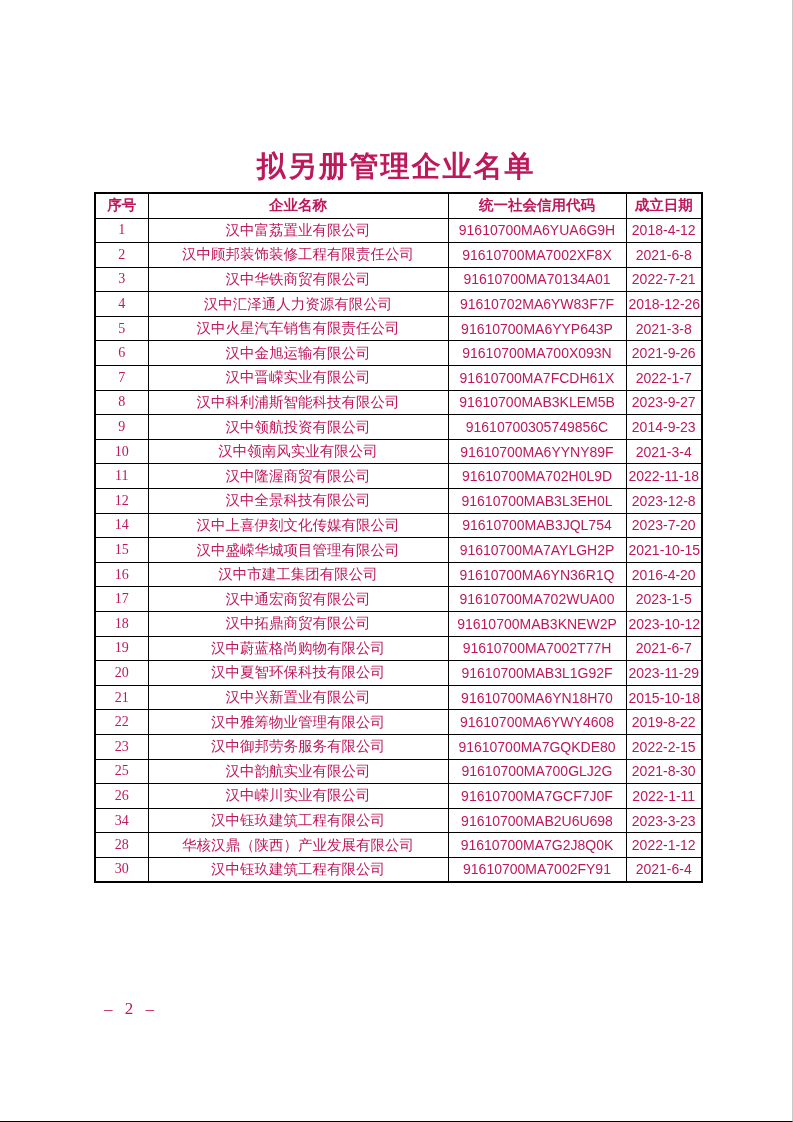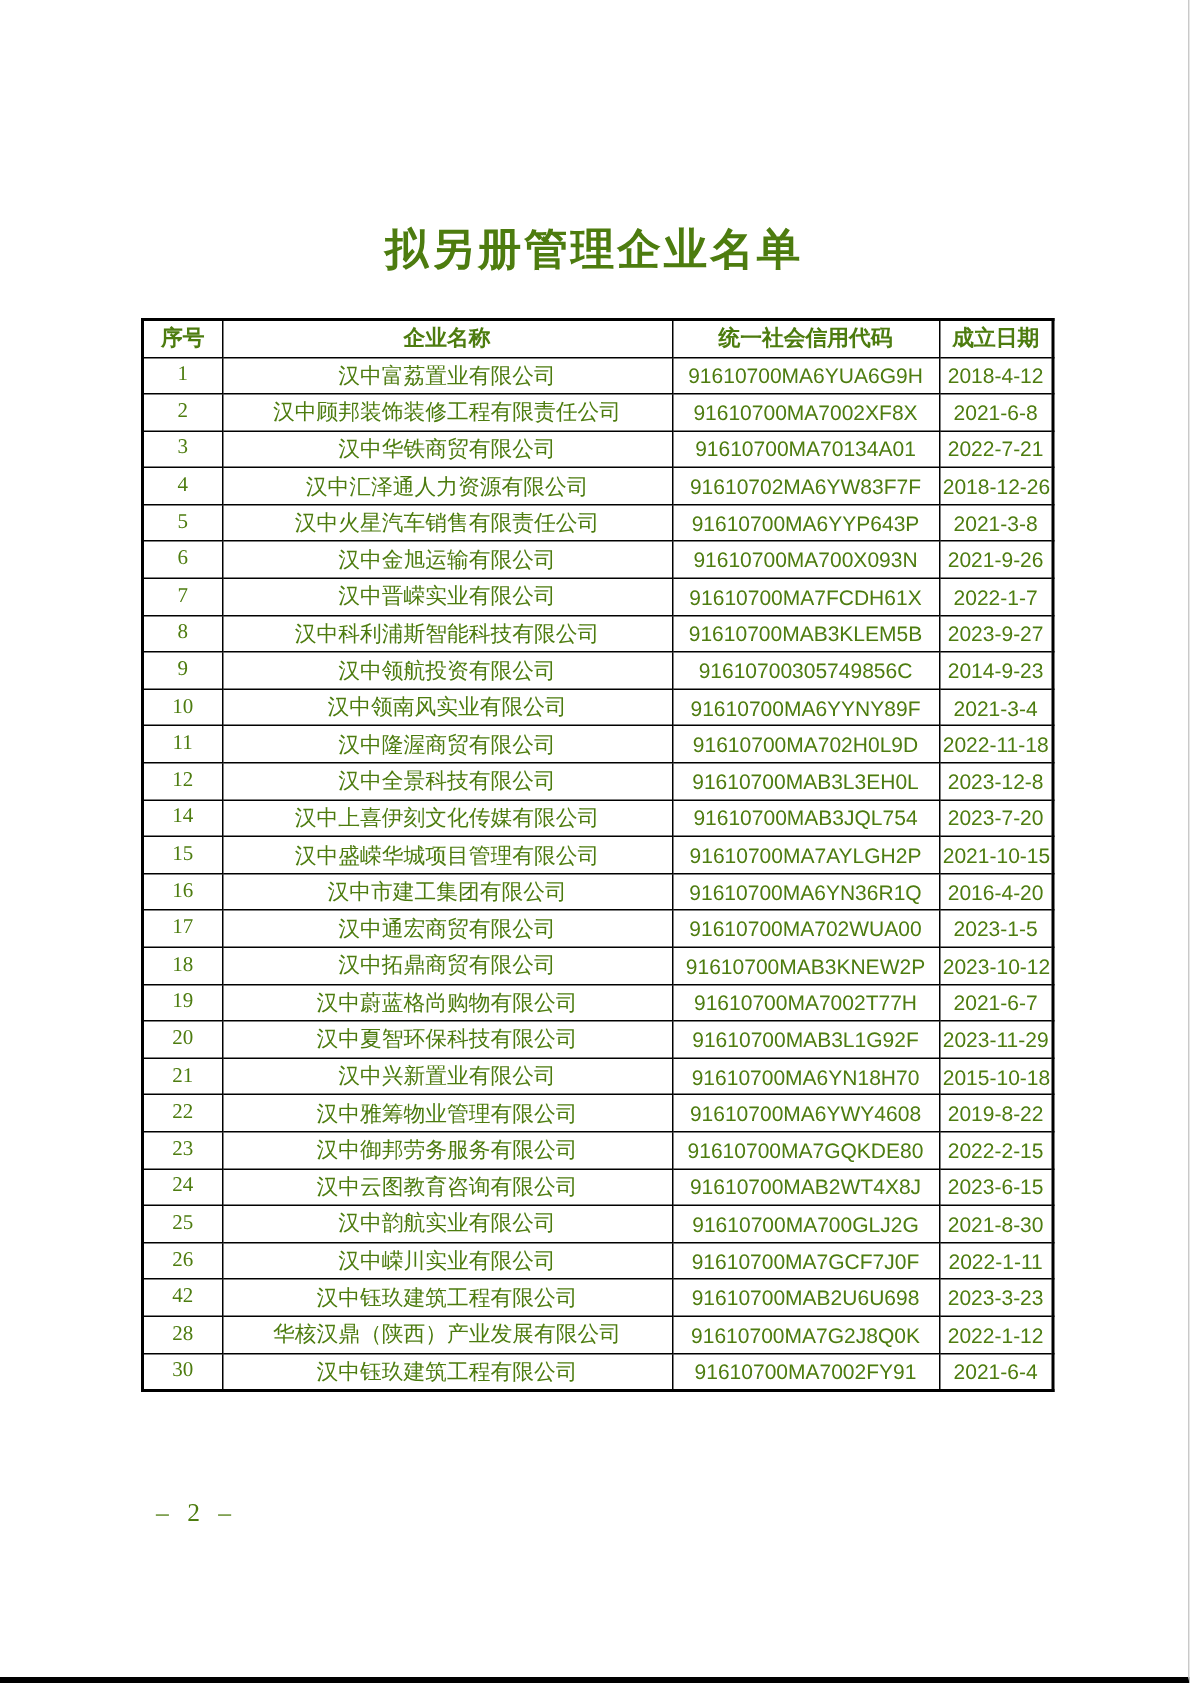--- a/index.html
+++ b/index.html
@@ -3,40 +3,40 @@
 <meta charset="utf-8">
 <style>
   html, body { margin: 0; padding: 0; background: #e8e8e8; }
   .page {
     position: relative;
     width: 793px;
     height: 1122px;
     margin: 0 auto;
     background: #ffffff;
     border-right: 1px solid #c9c9c9;
-    border-bottom: 4px solid #000000;
+    border-bottom: 1px solid #000000;
     box-sizing: border-box;
     overflow: hidden;
-    color: #4d7c0f;
+    color: #be185d;
   }
   .doc-title {
     position: absolute;
     top: 147px;
     left: 0;
     width: 100%;
     text-align: center;
     font-family: "Liberation Serif", "DejaVu Serif", serif;
     font-size: 29px;
     font-weight: bold;
     letter-spacing: 2px;
     margin: 0;
   }
   table.company-table {
     position: absolute;
-    top: 212px;
+    top: 192px;
     left: 94px;
     width: 607px;
     border-collapse: collapse;
     table-layout: fixed;
     border: 2px solid #000;
   }
   table.company-table col.c-index { width: 53px; }
   table.company-table col.c-name  { width: 300px; }
   table.company-table col.c-code  { width: 178px; }
   table.company-table col.c-date  { width: 76px; }
@@ -225,39 +225,33 @@
           <td class="col-code">91610700MA6YWY4608</td>
           <td class="col-date">2019-8-22</td>
         </tr>
         <tr>
           <td class="col-index">23</td>
           <td class="col-name">汉中御邦劳务服务有限公司</td>
           <td class="col-code">91610700MA7GQKDE80</td>
           <td class="col-date">2022-2-15</td>
         </tr>
         <tr>
-          <td class="col-index">24</td>
-          <td class="col-name">汉中云图教育咨询有限公司</td>
-          <td class="col-code">91610700MAB2WT4X8J</td>
-          <td class="col-date">2023-6-15</td>
-        </tr>
-        <tr>
           <td class="col-index">25</td>
           <td class="col-name">汉中韵航实业有限公司</td>
           <td class="col-code">91610700MA700GLJ2G</td>
           <td class="col-date">2021-8-30</td>
         </tr>
         <tr>
           <td class="col-index">26</td>
           <td class="col-name">汉中嵘川实业有限公司</td>
           <td class="col-code">91610700MA7GCF7J0F</td>
           <td class="col-date">2022-1-11</td>
         </tr>
         <tr>
-          <td class="col-index">42</td>
+          <td class="col-index">34</td>
           <td class="col-name">汉中钰玖建筑工程有限公司</td>
           <td class="col-code">91610700MAB2U6U698</td>
           <td class="col-date">2023-3-23</td>
         </tr>
         <tr>
           <td class="col-index">28</td>
           <td class="col-name">华核汉鼎（陕西）产业发展有限公司</td>
           <td class="col-code">91610700MA7G2J8Q0K</td>
           <td class="col-date">2022-1-12</td>
         </tr>

